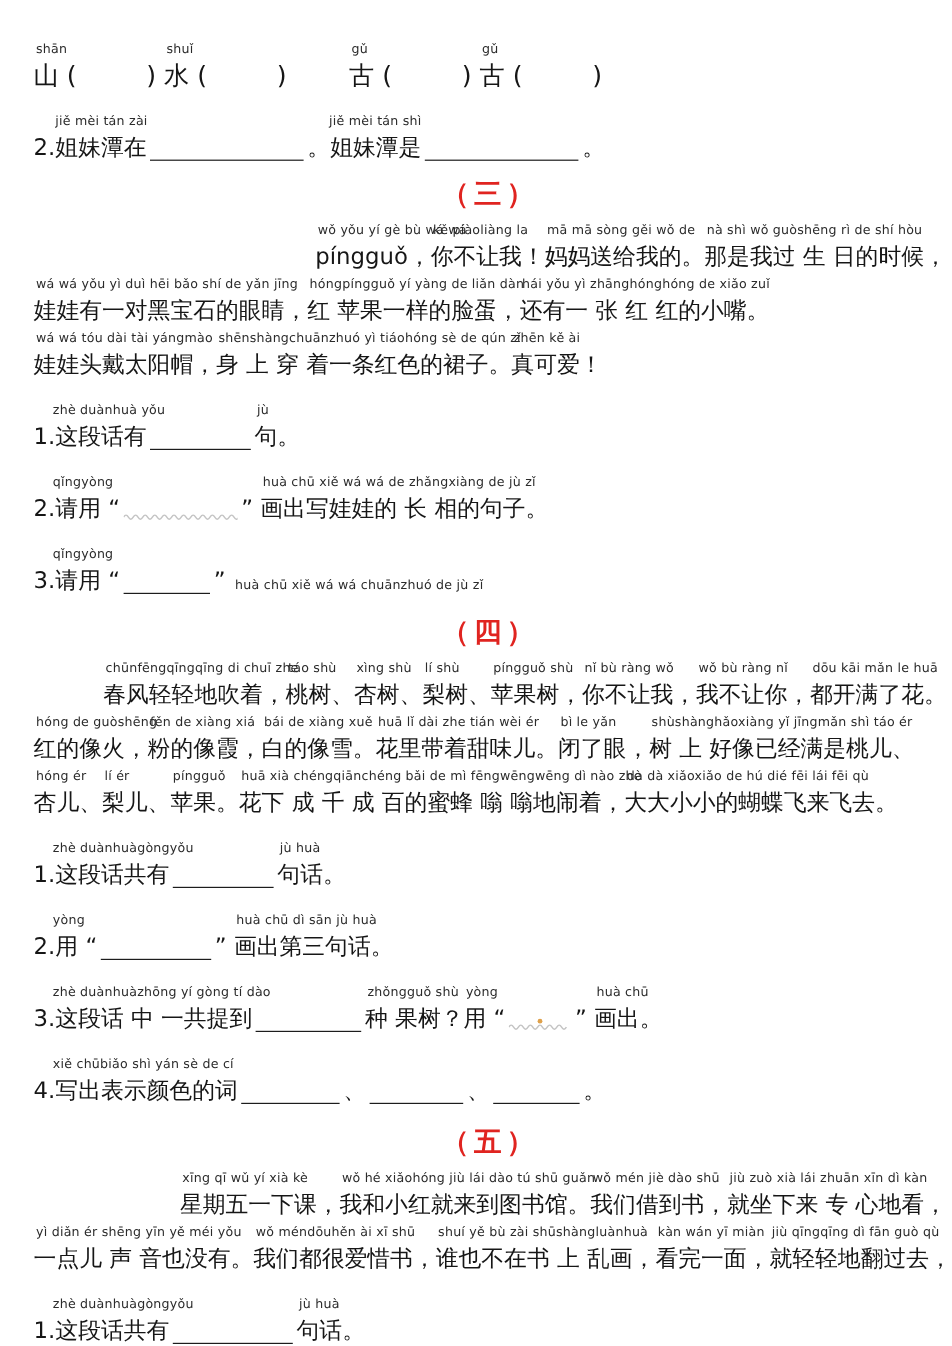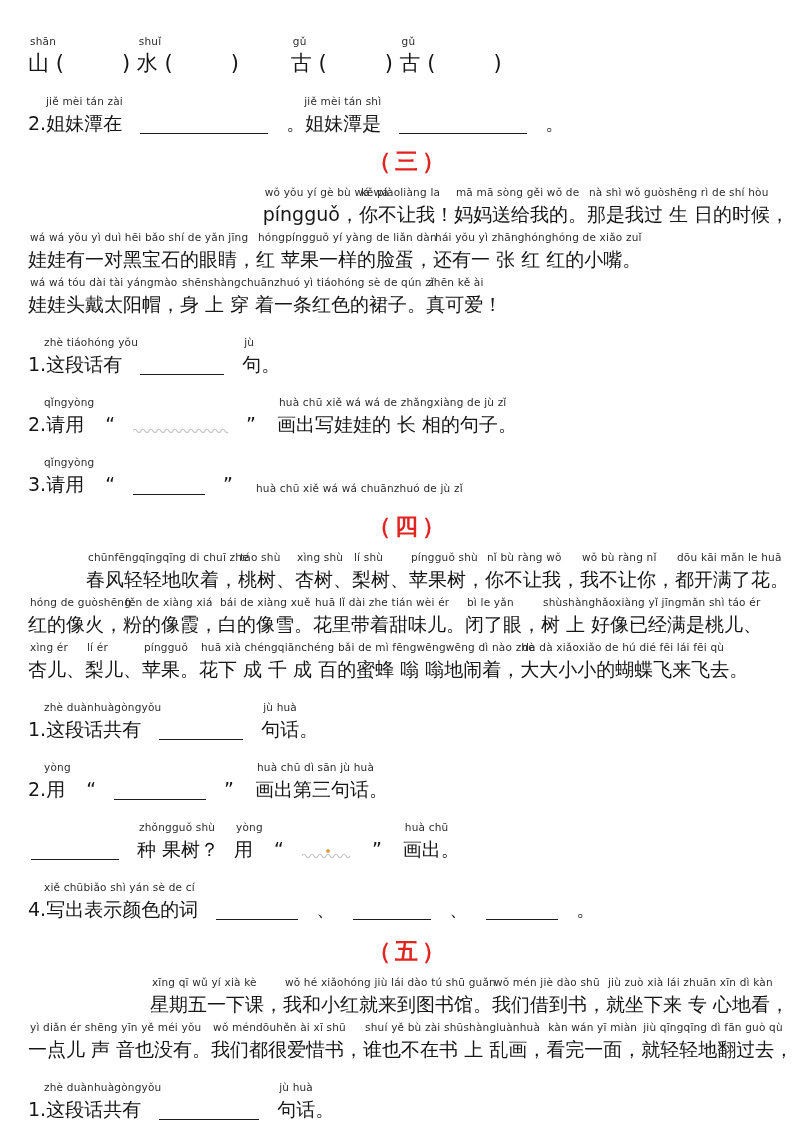--- a/index.html
+++ b/index.html
@@ -7,21 +7,21 @@
     --blank:#1c1c1c; --wavy:#c4c4c4; --dot:#dfa14b; --bg:#ffffff;
   }
   *{box-sizing:border-box;}
   html,body{margin:0;padding:0;}
   body{
     width:793px;height:1122px;background:var(--bg);overflow:hidden;
     font-family:"DejaVu Sans", sans-serif;
   }
   #page{padding:34px 4px 0 28px;}
   .line{display:flex;align-items:flex-end;flex-wrap:nowrap;margin-bottom:3px;}
-  .line.q{margin-top:18px;margin-bottom:5px;gap:15px;}
+  .line.q{margin-top:18px;margin-bottom:5px;}
   .line.charfill{margin-bottom:10px;}
   .line.charfill .hz{font-size:21px;}
   .line.indent{padding-left:26px;justify-content:flex-end;}
   .seg{position:relative;padding-top:16px;flex:0 0 auto;}
   .py{
     position:absolute;top:1px;left:2px;font-size:10.5px;line-height:12px;
     color:var(--pinyin);white-space:pre;letter-spacing:0.2px;
   }
   .hz{font-size:19px;line-height:26px;color:var(--text);white-space:pre;}
   .space{flex:0 0 auto;height:1px;}
@@ -78,21 +78,21 @@
       <span class="seg"><span class="py">wá wá yǒu yì duì hēi bǎo shí de yǎn jīng</span><span class="hz">娃娃有一对黑宝石的眼睛，</span></span>
       <span class="seg"><span class="py">hóngpíngguǒ yí yàng de liǎn dàn</span><span class="hz">红 苹果一样的脸蛋，</span></span>
       <span class="seg"><span class="py">hái yǒu yì zhānghónghóng de xiǎo zuǐ</span><span class="hz">还有一 张 红 红的小嘴。</span></span>
     </div>
     <div class="line para">
       <span class="seg"><span class="py">wá wá tóu dài tài yángmào</span><span class="hz">娃娃头戴太阳帽，</span></span>
       <span class="seg"><span class="py">shēnshàngchuānzhuó yì tiáohóng sè de qún zǐ</span><span class="hz">身 上 穿 着一条红色的裙子。</span></span>
       <span class="seg"><span class="py">zhēn kě ài</span><span class="hz">真可爱！</span></span>
     </div>
     <div class="line q">
-      <span class="seg"><span class="py" style="left: 16px;">zhè tiáohóng yǒu</span><span class="hz">1.这段话有</span></span>
+      <span class="seg"><span class="py" style="left: 16px;">zhè duànhuà yǒu</span><span class="hz">1.这段话有</span></span>
       <span class="blank" style="width: 84px;"></span>
       <span class="seg"><span class="py">jù</span><span class="hz">句。</span></span>
     </div>
     <div class="line q">
       <span class="seg"><span class="py" style="left: 16px;">qǐngyòng</span><span class="hz">2.请用</span></span>
       <span class="seg"><span class="hz"> “</span></span>
       <span class="wavyblank" style="width: 95px;">
         <svg width="95" height="7">
           <path d="M0 4 q 2 -3.5 4 0 q 2 3.5 4 0 q 2 -3.5 4 0 q 2 3.5 4 0 q 2 -3.5 4 0 q 2 3.5 4 0 q 2 -3.5 4 0 q 2 3.5 4 0 q 2 -3.5 4 0 q 2 3.5 4 0 q 2 -3.5 4 0 q 2 3.5 4 0 q 2 -3.5 4 0 q 2 3.5 4 0 q 2 -3.5 4 0 q 2 3.5 4 0 q 2 -3.5 4 0 q 2 3.5 4 0 q 2 -3.5 4 0 q 2 3.5 4 0 q 2 -3.5 4 0 q 2 3.5 4 0 q 2 -3.5 4 0 q 2 3.5 4 0" fill="none" stroke="#c4c4c4" stroke-width="1.2"></path>
         </svg>
@@ -120,39 +120,40 @@
     </div>
     <div class="line para">
       <span class="seg"><span class="py">hóng de guòshēng</span><span class="hz">红的像火，</span></span>
       <span class="seg"><span class="py">fěn de xiàng xiá</span><span class="hz">粉的像霞，</span></span>
       <span class="seg"><span class="py">bái de xiàng xuě</span><span class="hz">白的像雪。</span></span>
       <span class="seg"><span class="py">huā lǐ dài zhe tián wèi ér</span><span class="hz">花里带着甜味儿。</span></span>
       <span class="seg"><span class="py">bì le yǎn</span><span class="hz">闭了眼，</span></span>
       <span class="seg"><span class="py">shùshànghǎoxiàng yǐ jīngmǎn shì táo ér</span><span class="hz">树 上 好像已经满是桃儿、</span></span>
     </div>
     <div class="line para">
-      <span class="seg"><span class="py">xìng ér</span><span class="hz">杏儿、</span></span>
+      <span class="seg"><span class="py">hóng ér</span><span class="hz">杏儿、</span></span>
       <span class="seg"><span class="py">lí ér</span><span class="hz">梨儿、</span></span>
       <span class="seg"><span class="py">píngguǒ</span><span class="hz">苹果。</span></span>
       <span class="seg"><span class="py">huā xià chéngqiānchéng bǎi de mì fēngwēngwēng dì nào zhe</span><span class="hz">花下 成 千 成 百的蜜蜂 嗡 嗡地闹着，</span></span>
       <span class="seg"><span class="py">dà dà xiǎoxiǎo de hú dié fēi lái fēi qù</span><span class="hz">大大小小的蝴蝶飞来飞去。</span></span>
     </div>
     <div class="line q">
       <span class="seg"><span class="py" style="left: 16px;">zhè duànhuàgòngyǒu</span><span class="hz">1.这段话共有</span></span>
       <span class="blank" style="width: 84px;"></span>
       <span class="seg"><span class="py">jù huà</span><span class="hz">句话。</span></span>
     </div>
     <div class="line q">
       <span class="seg"><span class="py" style="left: 16px;">yòng</span><span class="hz">2.用</span></span>
       <span class="seg"><span class="hz"> “</span></span>
       <span class="blank" style="width: 92px;"></span>
       <span class="seg"><span class="hz">” </span></span>
       <span class="seg"><span class="py">huà chū dì sān jù huà</span><span class="hz">画出第三句话。</span></span>
     </div>
     <div class="line q">
+      <span class="seg"><span class="py" style="left: 16px;">zhè duànhuàzhōng yí gòng tí dào</span><span class="hz">3.这段话 中 一共提到</span></span>
       <span class="blank" style="width: 88px;"></span>
       <span class="seg"><span class="py">zhǒngguǒ shù</span><span class="hz">种 果树？</span></span>
       <span class="seg"><span class="py">yòng</span><span class="hz">用</span></span>
       <span class="seg"><span class="hz"> “</span></span>
       <span class="wavyblank" style="width: 52px;">
         <svg width="52" height="7">
           <path d="M0 4 q 2 -3.5 4 0 q 2 3.5 4 0 q 2 -3.5 4 0 q 2 3.5 4 0 q 2 -3.5 4 0 q 2 3.5 4 0 q 2 -3.5 4 0 q 2 3.5 4 0 q 2 -3.5 4 0 q 2 3.5 4 0 q 2 -3.5 4 0 q 2 3.5 4 0" fill="none" stroke="#c4c4c4" stroke-width="1.2"></path>
         </svg>
         <span class="dot"></span>
       </span>

